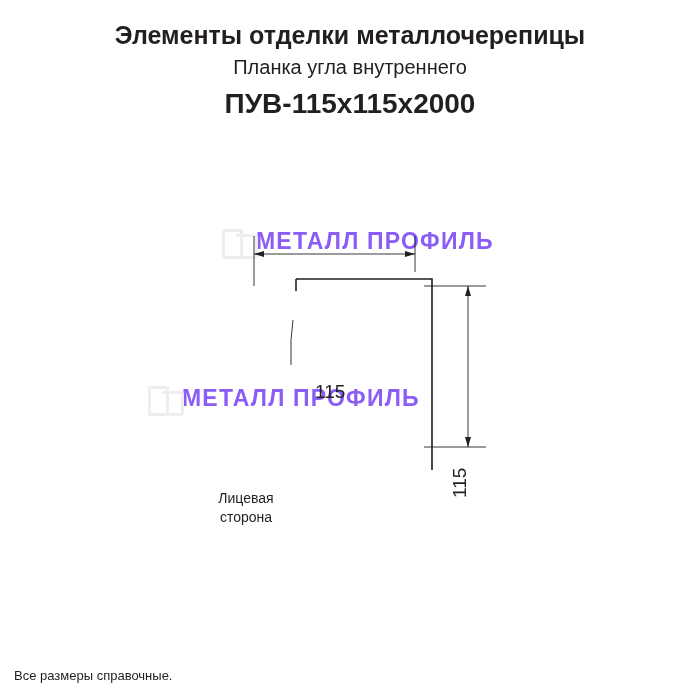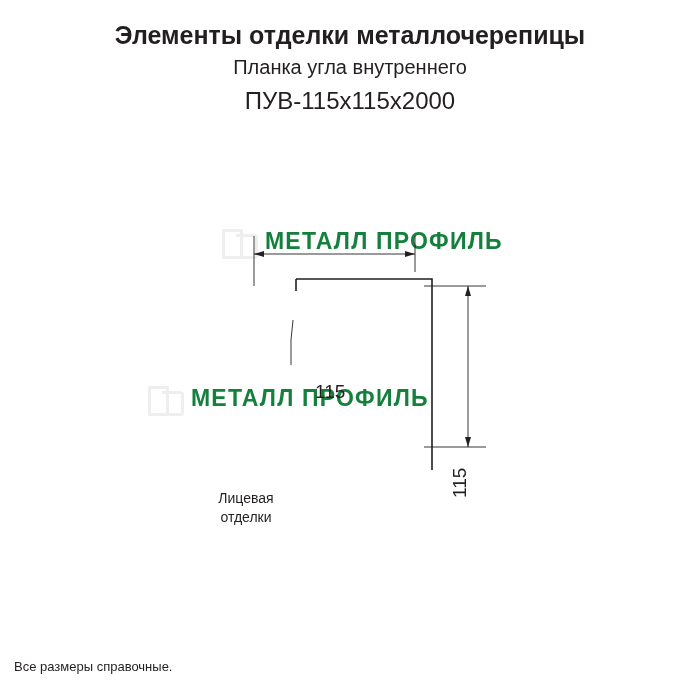--- a/index.html
+++ b/index.html
@@ -37,32 +37,31 @@
     line-height: 1.1;
   }
   .title-sub {
     margin-top: 4px;
     font-size: 20px;
     font-weight: normal;
     line-height: 1.35;
   }
   .title-code {
     margin-top: 4px;
-    font-size: 24px;
-    font-weight: normal;
+    font-size: 28px;
+    font-weight: bold;
     line-height: 1.35;
   }
 
   
   .watermark {
     position: absolute;
     display: flex;
     align-items: center;
-    gap: 9px;
-    color: #15803d;
+    color: #8b5cf6;
     font-size: 23px;
     font-weight: bold;
     letter-spacing: 1.2px;
     white-space: nowrap;
     user-select: none;
   }
   .watermark .wm-logo {
     width: 34px;
     height: 26px;
     position: relative;
@@ -127,21 +126,21 @@
     line-height: 1.35;
     text-align: center;
     width: 86px;
     color: #231f20;
   }
 
   
   .footer {
     position: absolute;
     left: 14px;
-    bottom: 22px;
+    bottom: 13px;
     font-size: 13px;
     line-height: 1.6;
     color: #231f20;
   }
 </style>
 </head>
 <body>
 
 <div class="page">
 
@@ -205,21 +204,21 @@
 
         <path d="M 291,215 L 291,190 L 293,170"></path>
       </g>
     </svg>
 
     <div class="dim-label dim-top">115</div>
     <div class="dim-label dim-right">115</div>
 
     <div class="face-label">
       <div>Лицевая</div>
-      <div>отделки</div>
+      <div>сторона</div>
     </div>
   </div>
 
   <div class="footer">
     <div>Все размеры справочные.</div>
   </div>
 
 </div>
 
 </body></html>

